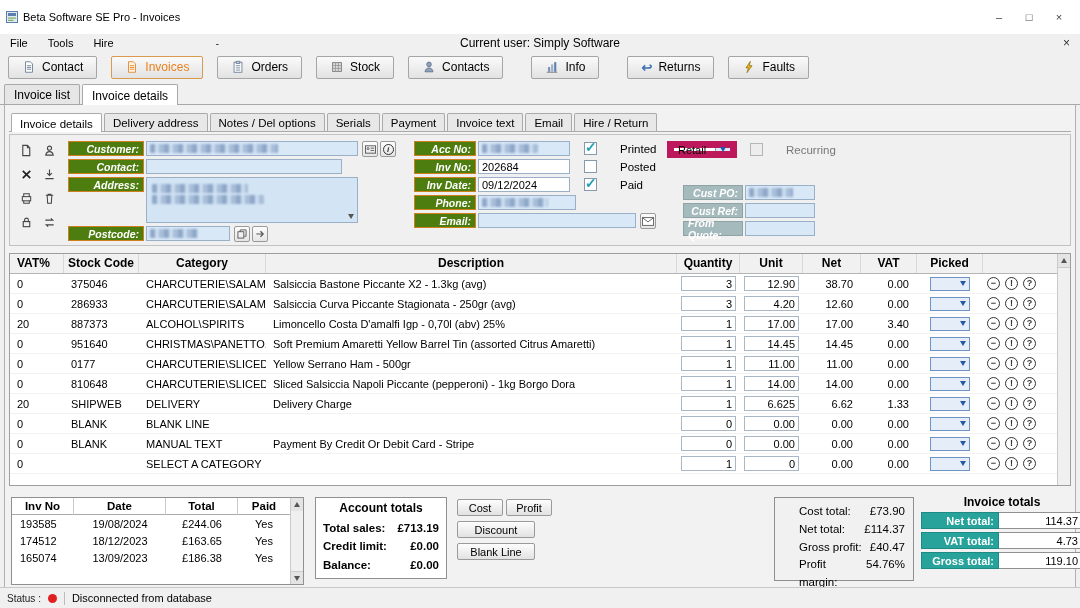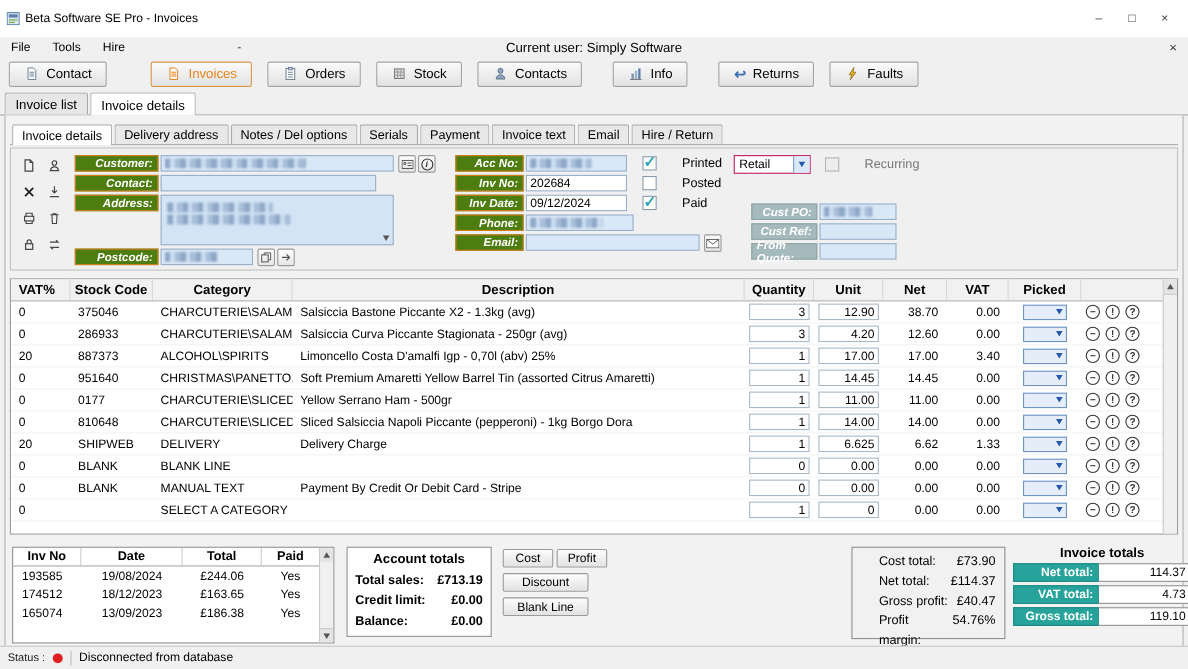--- a/index.html
+++ b/index.html
@@ -15,21 +15,21 @@
   
   .menubar { height:18px; display:flex; align-items:center; font-size:11px; position:relative; background:#f0f0f0; }
   .menu-item { padding:0 10px; }
   .menu-dash { margin-left:92px; color:#333; }
   .current-user { position:absolute; left:50%; transform:translateX(-50%); font-size:12px; }
   .mdi-close { position:absolute; right:10px; font-size:12px; color:#333; }
 
   
   .toolbar { height:30px; display:flex; align-items:center; padding:0 8px; gap:14px; }
   .tbtn { height:23px; display:flex; align-items:center; gap:6px; padding:0 13px; background:linear-gradient(#fafafa,#e2e2e2); border:1px solid #a5a5a5; border-radius:2px; font-size:12px; cursor:default; }
-  .tbtn.active { color:#e8821e; border-color:#d99a4e;margin-left:26px; }
+  .tbtn.active { color:#e8821e; border-color:#d99a4e; }
   .tbtn .uico { font-size:13px; font-weight:bold; color:#3f6fb5; line-height:1; }
   .gap-left { margin-left:14px; }
   .ic { width:14px; height:14px; display:block; }
   .ic13 { width:13px; height:13px; display:block; }
 
   
   .maintabs { display:flex; gap:2px; padding:2px 4px 0; border-bottom:1px solid #a8a8a8; height:23px; align-items:flex-end; }
   .maintab { padding:3px 9px 2px; border:1px solid #a8a8a8; border-bottom:none; background:#e6e6e6; font-size:12px; border-radius:2px 2px 0 0; }
   .maintab.active { background:#fff; padding-top:4px; position:relative; top:1px; }
 
@@ -48,21 +48,21 @@
   .flabel.gray { background:#a5babc; border-color:#8fa3a5; }
   .ffield { position:absolute; height:15px; background:#fff; border:1px solid #9ab0c8; font-size:11px; display:flex; align-items:center; padding:0 3px; }
   .ffield.blue { background:#d9e8f7; }
   .faddr { position:absolute; background:#d3e5f5; border:1px solid #9ab0c8; padding:4px 5px; }
   .redact { height:9px; border-radius:1px; background:repeating-linear-gradient(90deg,#8fa8c8 0 5px,#cadcef 5px 9px,#a7bdd8 9px 14px); filter:blur(0.8px); margin:2px 0; }
   .smallbtn { position:absolute; width:16px; height:16px; background:linear-gradient(#fcfcfc,#e6e6e6); border:1px solid #9a9a9a; border-radius:2px; display:flex; align-items:center; justify-content:center; font-size:9px; }
   .mini-circle { width:11px; height:11px; border:1.2px solid #333; border-radius:50%; font-size:8px; font-weight:bold; font-style:italic; display:flex; align-items:center; justify-content:center; color:#333; }
   .cb { width:13px; height:13px; border:1px solid #8899aa; background:#fff; position:relative; display:inline-block; vertical-align:middle; }
   .cb.checked::after { content:"✓"; position:absolute; left:0px; top:-4px; font-size:14px; font-weight:bold; color:#24a2b8; }
   .cbwrap { position:absolute; display:flex; align-items:center; gap:23px; font-size:11.5px; }
-  .dd { position:absolute; height:17px; border:1px solid #be185d; background:#fff; display:flex; align-items:center; font-size:11px; }
+  .dd { position:absolute; height:17px; border:7px solid #be185d; background:#fff; display:flex; align-items:center; font-size:11px; }
   .dd .ddtext { padding-left:4px; flex:1; }
   .dd .ddarrow { width:15px; height:100%; background:#dce9f8; border-left:1px solid #7aa0c8; display:flex; align-items:center; justify-content:center; }
   .tri-down { width:0; height:0; border-left:3.5px solid transparent; border-right:3.5px solid transparent; border-top:5px solid #2458a8; }
   .tri-up-g { width:0; height:0; border-left:3.5px solid transparent; border-right:3.5px solid transparent; border-bottom:5px solid #555; }
   .tri-down-g { width:0; height:0; border-left:3.5px solid transparent; border-right:3.5px solid transparent; border-top:5px solid #555; }
 
   
   .tablewrap { margin-top:7px; height:233px; background:#fff; border:1px solid #9e9e9e; position:relative; }
   .cols { display:grid; grid-template-columns:54px 75px 127px 1fr 63px 63px 58px 56px 66px 74px; align-items:center; }
   .thead { height:20px; background:#f1f1f1; border-bottom:1px solid #b5b5b5; font-weight:bold; font-size:12px; margin-right:13px; }

